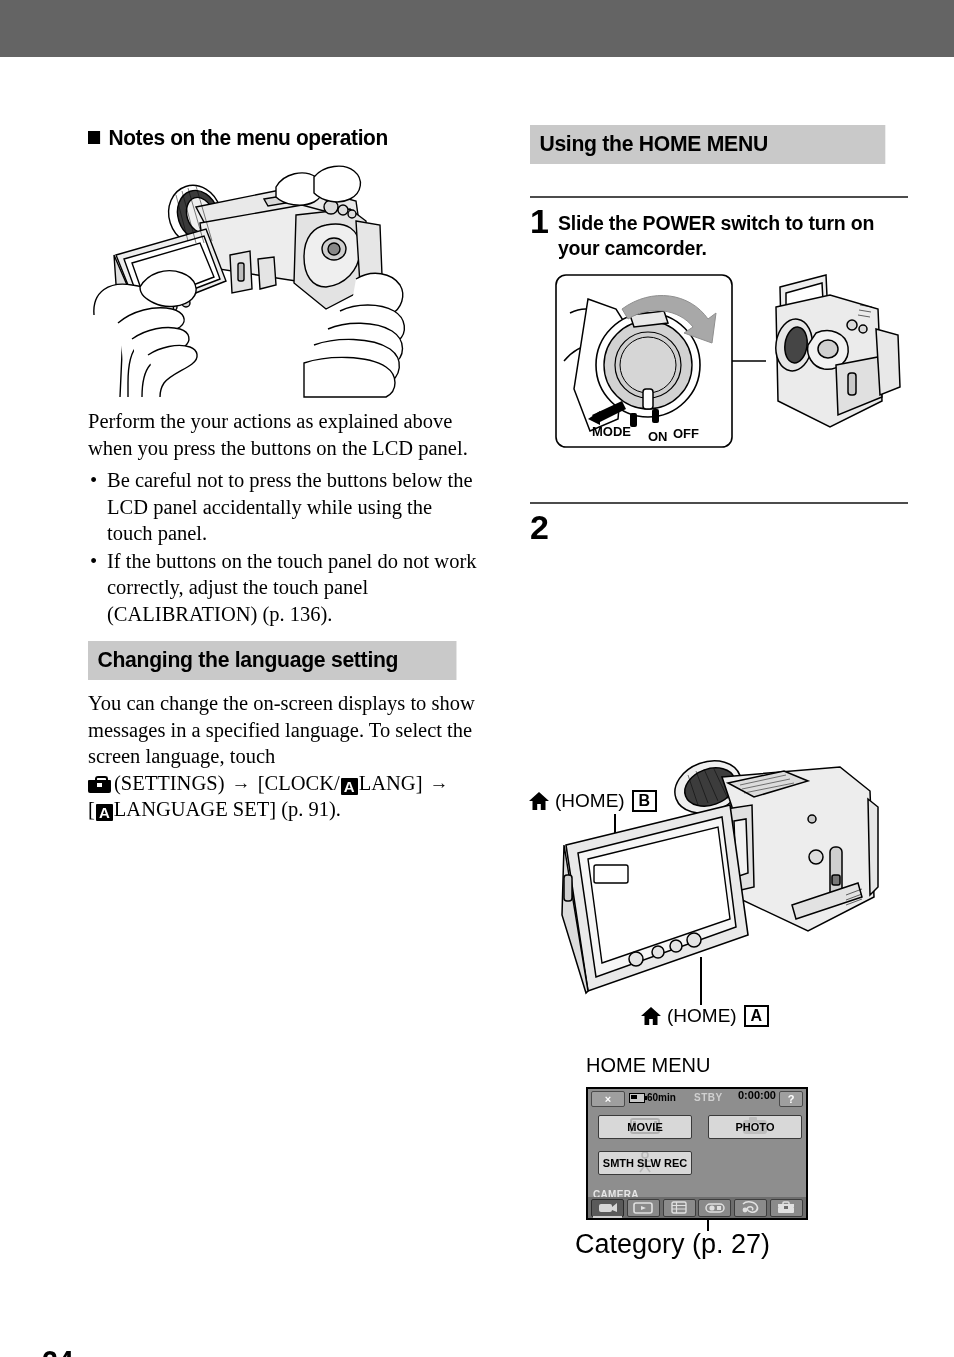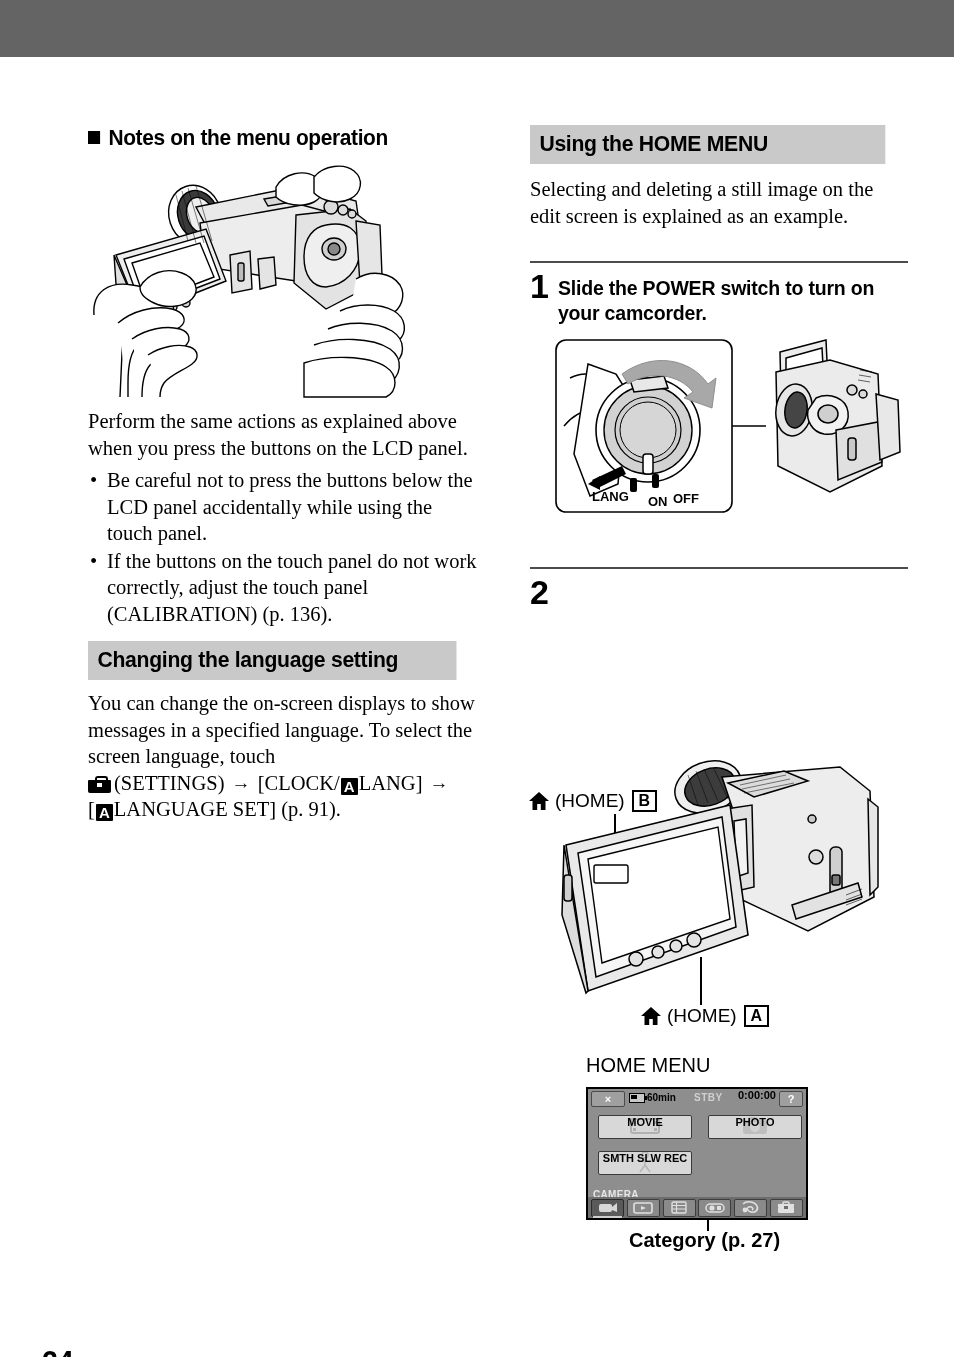--- a/index.html
+++ b/index.html
@@ -106,21 +106,21 @@
   .lcd-stby{position:absolute;left:106px;top:3px;color:#d0d0d0;font-size:10px;font-weight:bold;letter-spacing:0.5px;}
   .lcd-time{position:absolute;left:150px;top:0;color:#000;font-size:11px;font-weight:bold;}
   .lcd-help{
     position:absolute;right:3px;top:2px;width:22px;height:14px;background:#9f9f9f;
     border:1px solid #4a4a4a;border-radius:2px;color:#fff;font-size:11px;font-weight:bold;
     display:flex;align-items:center;justify-content:center;
   }
   .lcd-grid{position:absolute;left:0;top:20px;width:100%;height:78px;}
   .lcd-btn{
     position:absolute;height:22px;background:#d8d8d8;border:1px solid #3a3a3a;border-radius:2px;
-    display:flex;align-items:flex-start;justify-content:center;
+    display:flex;align-items:center;justify-content:center;
     font-size:11px;font-weight:bold;color:#000;overflow:hidden;
   }
   .lcd-btn .wm{position:absolute;left:50%;top:50%;transform:translate(-50%,-50%);opacity:.35;}
   .lcd-btn span.lbl{position:relative;z-index:2;}
   .b-movie{left:10px;top:6px;width:92px;}
   .b-photo{left:120px;top:6px;width:92px;}
   .b-smth{left:10px;top:42px;width:92px;}
   .lcd-cat-label{
     position:absolute;left:5px;top:100px;font-size:10px;font-weight:bold;color:#e6e6e6;letter-spacing:0.3px;
   }
@@ -209,21 +209,21 @@
 
         <path d="M188 24 C196 10 216 6 228 14 C238 21 236 34 226 39 C214 45 196 42 188 34 Z" fill="#fff"></path>
         <path d="M226 14 C236 2 256 0 266 8 C276 16 274 30 262 36 C250 42 234 38 226 30 Z" fill="#fff"></path>
 
         <g stroke="#000" stroke-width="0.5">
           <path d="M88 32 L100 78 M94 28 L108 80 M100 25 L116 80 M108 23 L124 78"></path>
         </g>
       </svg>
     </div>
 
-    <p class="body">Perform the same actions as explained above when you press the buttons on the LCD panel.</p>
+    <p class="body">Perform the your actions as explained above when you press the buttons on the LCD panel.</p>
 
     <ul class="bullets">
       <li><span class="bul">•</span><span>Be careful not to press the buttons below the LCD panel accidentally while using the touch panel.</span></li>
       <li><span class="bul">•</span><span>If the buttons on the touch panel do not work correctly, adjust the touch panel (CALIBRATION) (p. 136).</span></li>
     </ul>
 
     <div class="barhead" style="margin-top:14px;">
       <span>Changing the language setting</span>
     </div>
 
@@ -240,21 +240,20 @@
       <span>[</span><span class="icon-a">A</span><span>LANGUAGE SET] (p. 91).</span>
     </p>
   </div>
 
   <div class="col-right">
 
     <div class="barhead">
       <span>Using the HOME MENU</span>
     </div>
 
-    <p class="body" style="margin-top:12px;">Selecting and deleting a still image on the edit screen is explained as an example.</p>
 
     <div class="rule" style="margin-top:32px;"></div>
     <div class="step">
       <div class="step-num">1</div>
       <div class="step-txt">Slide the POWER switch to turn on your camcorder.</div>
     </div>
 
     <div style="position:relative;height:225px;">
       <svg width="378" height="225" viewBox="0 0 378 225" fill="none" stroke="#000" stroke-width="1.5">
 
@@ -301,21 +300,21 @@
           <circle cx="333" cy="60" r="4" fill="#dadada" stroke="#000"></circle>
           <rect x="318" y="104" width="8" height="22" rx="3" fill="#c9c9c9" stroke="#000"></rect>
 
           <path d="M346 60 L368 66 L370 118 L350 126 Z" fill="#e8e8e8" stroke="#000"></path>
 
           <g stroke="#000" stroke-width="0.6">
             <path d="M330 36 L342 38 M329 41 L341 43 M328 46 L340 48"></path>
           </g>
         </g>
       </svg>
-      <div style="position:absolute;left:62px;top:155px;font-family:'Liberation Sans',sans-serif;font-weight:bold;font-size:13px;">LANG</div>
+      <div style="position:absolute;left:62px;top:155px;font-family:'Liberation Sans',sans-serif;font-weight:bold;font-size:13px;">MODE</div>
       <div style="position:absolute;left:118px;top:160px;font-family:'Liberation Sans',sans-serif;font-weight:bold;font-size:13px;">ON</div>
       <div style="position:absolute;left:143px;top:157px;font-family:'Liberation Sans',sans-serif;font-weight:bold;font-size:13px;">OFF</div>
     </div>
 
     <div class="rule" style="margin-top:8px;"></div>
     <div class="step">
       <div class="step-num">2</div>
     </div>
   </div>
 
@@ -476,16 +475,16 @@
             <path d="M6 3 V2 a1 1 0 0 1 1-1 h4 a1 1 0 0 1 1 1 v1" fill="none" stroke="#e0e0e0" stroke-width="1.5"></path>
             <rect x="1" y="3" width="16" height="3" fill="#e0e0e0"></rect>
             <rect x="1" y="6" width="16" height="6" rx="1" fill="#e0e0e0"></rect>
             <rect x="7" y="5" width="4" height="3" fill="#6d6d6d"></rect>
           </svg>
       </div>
     </div>
   </div>
 
   <div class="lead" style="left:707px;top:1163px;width:2px;height:11px;"></div>
-  <div class="caption" style="position:absolute;left:629px;top:1172px;font-size:20px;font-weight:bold;">Category (p. 27)</div>
+  <div class="caption" style="position:absolute;left:575px;top:1172px;font-size:27px;">Category (p. 27)</div>
 
   <div class="pagenum">24</div>
 </div>
 
 </body></html>

